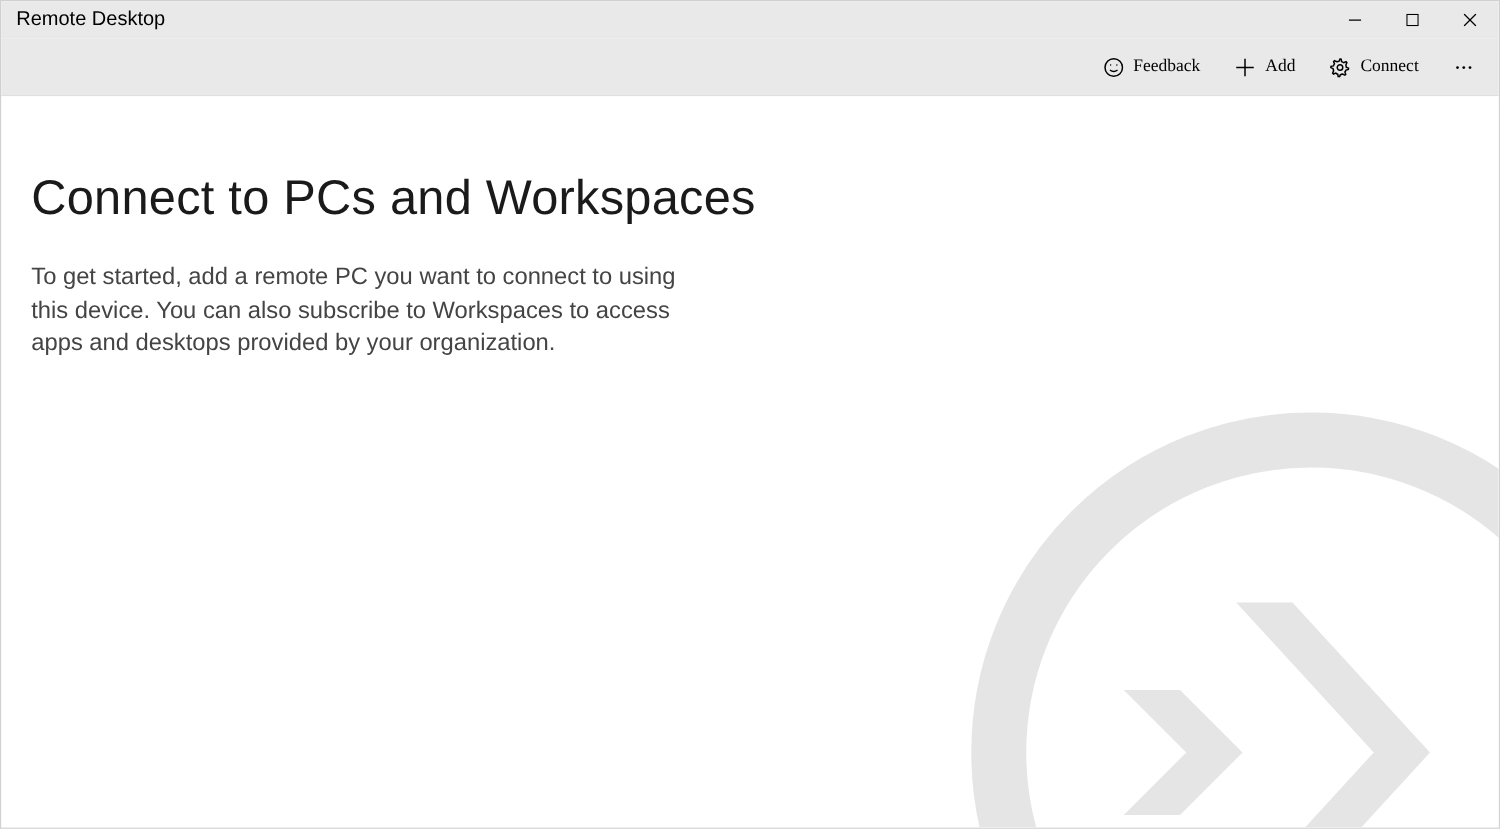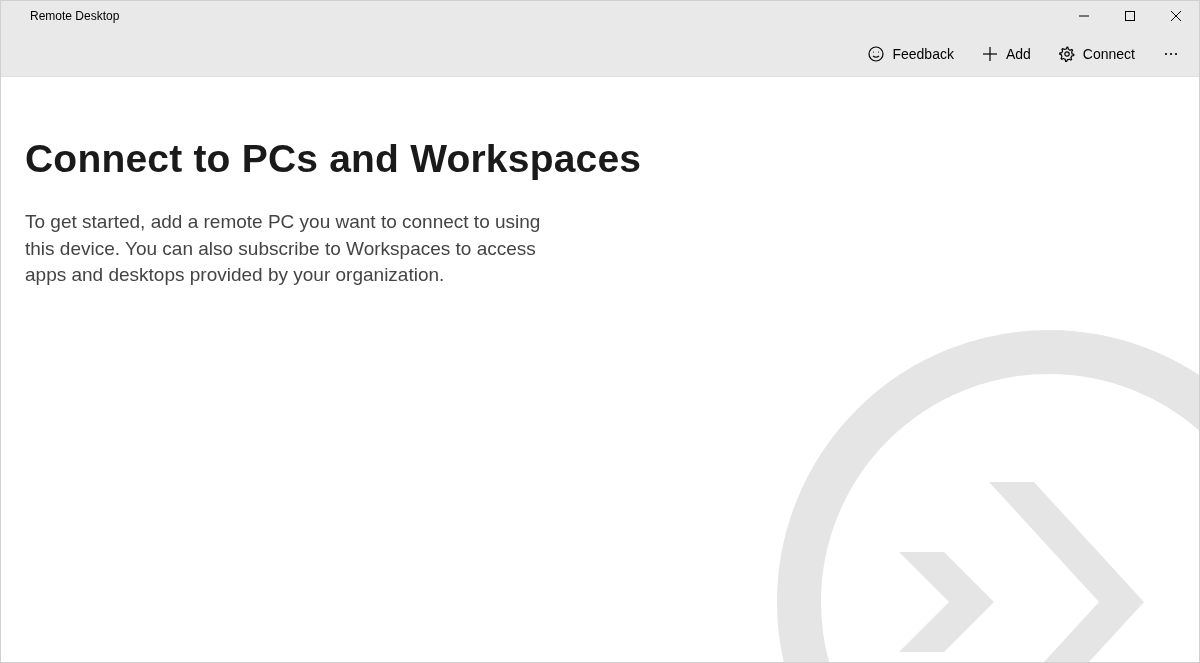--- a/index.html
+++ b/index.html
@@ -15,22 +15,22 @@
     overflow: hidden;
     border: 1px solid #d0d0d0;
     position: relative;
   }
   .titlebar {
     height: 30px;
     background: #e9e9e9;
     display: flex;
     align-items: center;
     justify-content: space-between;
-    padding-left: 29px;
-    font-size: 12px;
+    padding-left: 12px;
+    font-size: 16px;
     color: #000;
   }
   .window-controls {
     display: flex;
     height: 100%;
   }
   .win-btn {
     width: 46px;
     height: 100%;
     display: flex;
@@ -59,21 +59,21 @@
     gap: 4px;
     border-bottom: 1px solid #e0e0e0;
   }
   .cmd-btn {
     display: flex;
     align-items: flex-end;
     gap: 8px;
     padding: 6px 12px;
     background: transparent;
     border: none;
-    font-family: Liberation Sans, sans-serif;
+    font-family: Liberation Serif, serif;
     font-size: 14px;
     color: #000;
     cursor: pointer;
     border-radius: 4px;
   }
   .cmd-btn svg {
     width: 16px;
     height: 16px;
     stroke: #000;
     fill: none;
@@ -87,21 +87,21 @@
   }
   .content {
     padding: 60px 24px 24px 24px;
     position: relative;
     height: calc(100% - 76px);
     background: #ffffff;
     overflow: hidden;
   }
   .headline {
     font-size: 39px;
-    font-weight: 700;
+    font-weight: 400;
     color: #1a1a1a;
     margin-bottom: 28px;
     letter-spacing: 0.2px;
   }
   .description {
     font-size: 19px;
     font-weight: 400;
     color: #444;
     line-height: 1.4;
     max-width: 530px;

